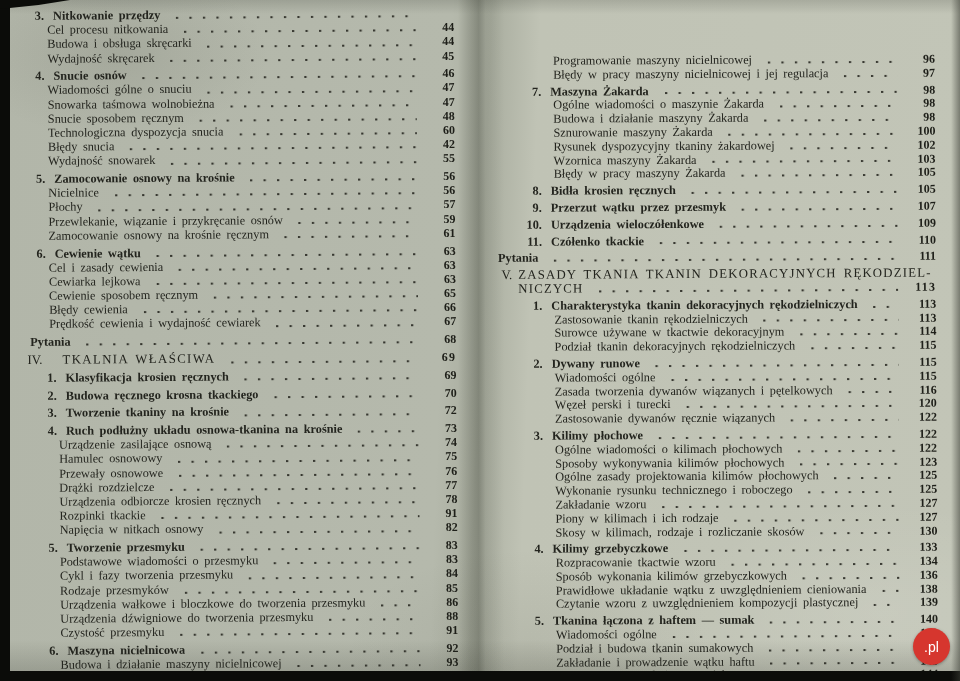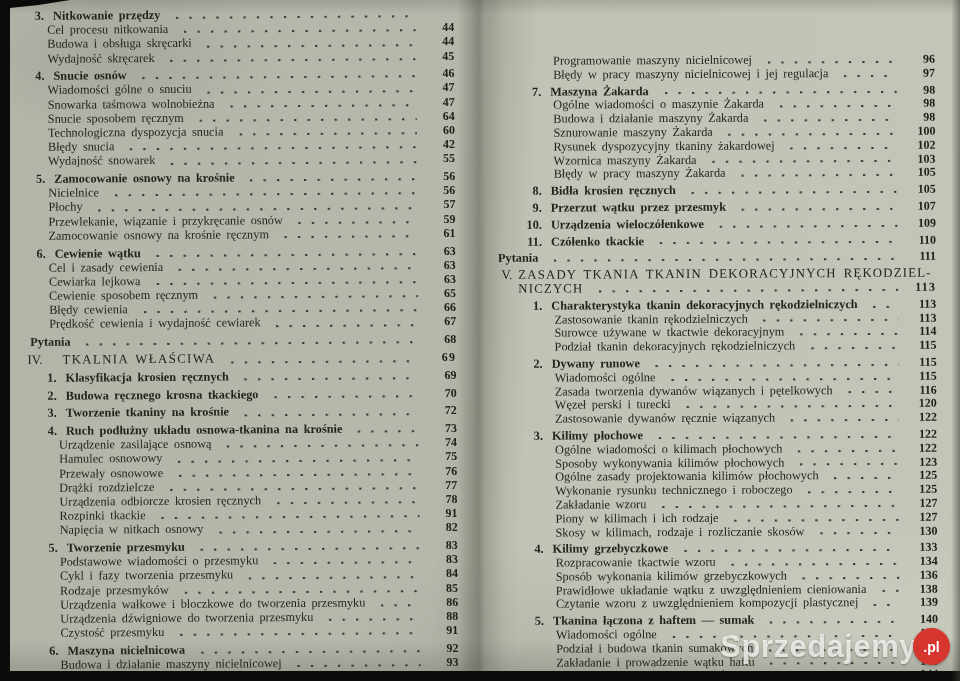--- a/index.html
+++ b/index.html
@@ -58,21 +58,21 @@
   .pageR .chapter{padding-left:2px;letter-spacing:1.2px;font-size:12.8px;margin-top:3px;}
   .pageR .chapter .no{width:22px;margin-right:6px;letter-spacing:0;}
   .pageR .chapter-cont{padding-left:30px;letter-spacing:1.2px;font-size:12.8px;}
 
   
   .watermark{position:absolute;right:10px;bottom:16px;display:flex;align-items:center;z-index:5;}
   .wm-text{font-family:"Liberation Sans","DejaVu Sans",sans-serif;font-weight:bold;font-size:31px;
     color:rgba(252,252,250,.78);letter-spacing:.5px;text-shadow:0 1px 2px rgba(55,58,50,.45);}
   .wm-badge{width:37px;height:37px;border-radius:50%;background:#d6362e;color:#fff;margin-left:-4px;
     display:flex;align-items:center;justify-content:center;font-family:"Liberation Sans","DejaVu Sans",sans-serif;
-    font-weight:bold;font-size:14px;box-shadow:0 1px 3px rgba(40,40,35,.4);}
+    font-weight:normal;font-size:14px;box-shadow:0 1px 3px rgba(40,40,35,.4);}
 
   
   .mottle{position:absolute;inset:0;pointer-events:none;
     background:
       radial-gradient(220px 120px at 12% 8%, rgba(60,62,52,.12), rgba(0,0,0,0) 70%),
       radial-gradient(300px 160px at 92% 90%, rgba(255,255,250,.10), rgba(0,0,0,0) 70%),
       radial-gradient(260px 140px at 55% 95%, rgba(60,62,52,.08), rgba(0,0,0,0) 70%);}
 </style>
 </head>
 <body>
@@ -115,21 +115,21 @@
           <span class="pg">47</span>
         </div>
         <div class="row sub">
           <span class="lab">Snowarka taśmowa wolnobieżna</span>
           <span class="dots"></span>
           <span class="pg">47</span>
         </div>
         <div class="row sub">
           <span class="lab">Snucie sposobem ręcznym</span>
           <span class="dots"></span>
-          <span class="pg">64</span>
+          <span class="pg">48</span>
         </div>
         <div class="row sub">
           <span class="lab">Technologiczna dyspozycja snucia</span>
           <span class="dots"></span>
           <span class="pg">60</span>
         </div>
         <div class="row sub">
           <span class="lab">Błędy snucia</span>
           <span class="dots"></span>
           <span class="pg">42</span>
@@ -549,16 +549,15 @@
 
   <div class="gutter"></div>
   <div class="top-shade"></div>
   <div class="bottom-shade"></div>
   <div class="edge-left"></div>
   <div class="edge-bottom"></div>
   <div class="corner-tl"></div>
   <div class="edge-right"></div>
 
   <div class="watermark">
-    <span class="wm-text">Sprzedajemy</span>
     <span class="wm-badge">.pl</span>
   </div>
 </div>
 
 </body></html>

